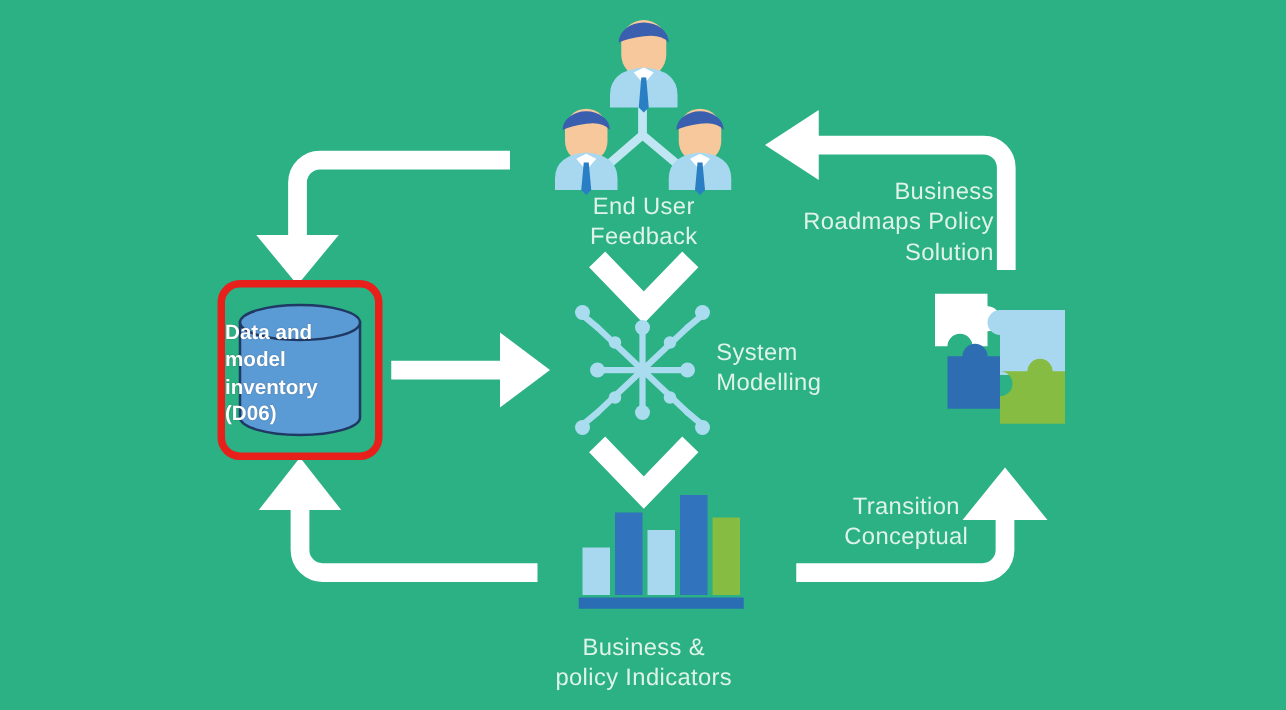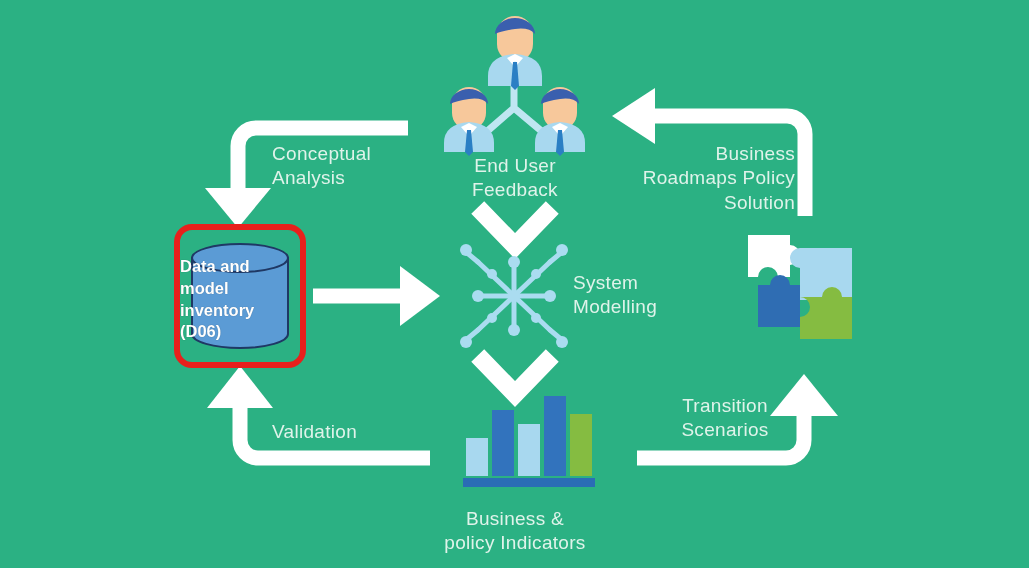--- a/index.html
+++ b/index.html
@@ -188,34 +188,31 @@
 
   </svg>
 
   <div class="db-wrap">
     <div class="db-text">Data and
 model
 inventory
 (D06)</div>
   </div>
 
-  <div class="lbl lbl-left" style="left:272px; top:142px; width:170px;">Conceptual
-Analysis</div>
 
   <div class="lbl lbl-center" style="left:435px; top:154px; width:160px;">End User
 Feedback</div>
 
   <div class="lbl lbl-right" style="left:600px; top:142px; width:195px;">Business
 Roadmaps Policy
 Solution</div>
 
   <div class="lbl lbl-left" style="left:573px; top:271px; width:170px;">System
 Modelling</div>
 
-  <div class="lbl lbl-left" style="left:272px; top:420px; width:170px;">Validation</div>
 
   <div class="lbl lbl-center" style="left:655px; top:394px; width:140px;">Transition
-Scenarios</div>
+Conceptual</div>
 
   <div class="lbl lbl-center" style="left:425px; top:507px; width:180px;">Business &amp;
 policy Indicators</div>
 
 </div>
 
 </body></html>

